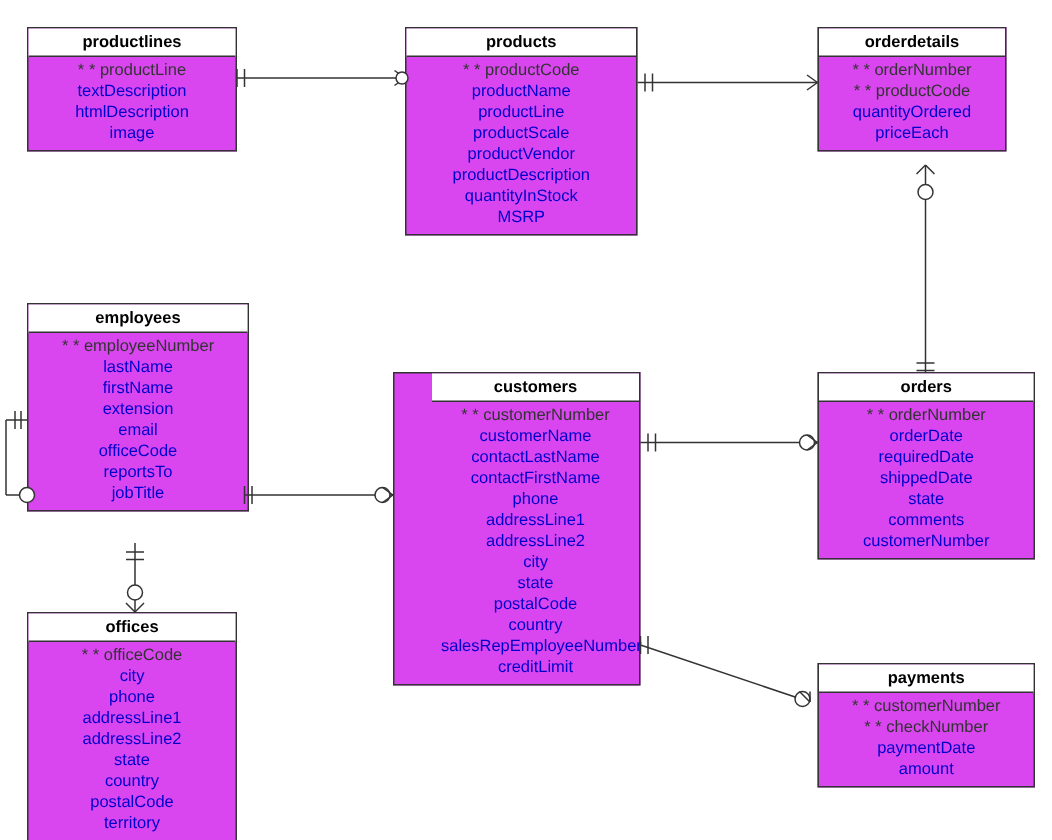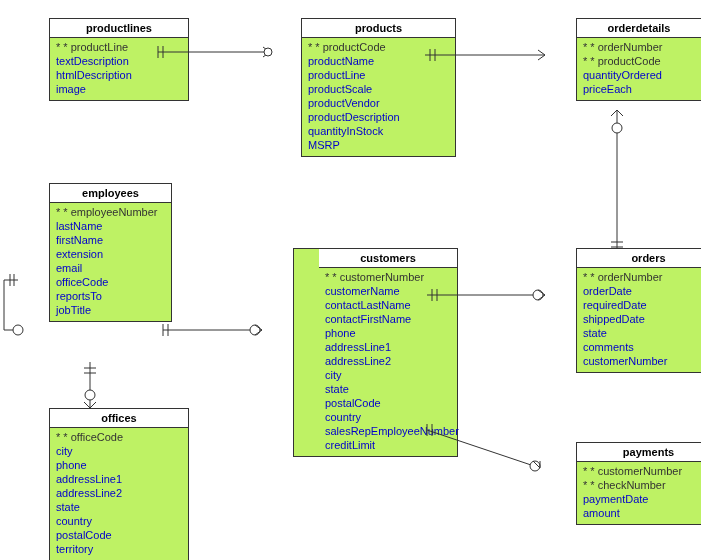--- a/index.html
+++ b/index.html
@@ -13,33 +13,33 @@
       position: relative;
     }
     .diagram {
       position: relative;
       width: 701px;
       height: 560px;
     }
     .entity {
       position: absolute;
       border: 1px solid #333;
-      background: #bef264;
+      background: #d946ef;
       min-width: 120px;
-      margin-left: 31px;
     }
     .entity-header {
       background: #fff;
       border-bottom: 1px solid #333;
       text-align: center;
       font-weight: bold;
       padding: 3px 6px;
     }
     .entity-body {
       padding: 2px 6px 4px 6px;
+      text-align: center;
     }
     .field {
       padding: 1px 0;
       white-space: nowrap;
     }
     .field.pk {
       color: #333;
     }
     .field.pk::before {
       content: '* ';
@@ -88,21 +88,21 @@
     </div>
     <div class="entity" style="left: 545px; top: 18px; width: 126px;">
       <div class="entity-header">orderdetails</div>
       <div class="entity-body">
         <div class="field pk">* orderNumber</div>
         <div class="field pk">* productCode</div>
         <div class="field regular">quantityOrdered</div>
         <div class="field regular">priceEach</div>
       </div>
     </div>
-    <div class="entity" style="left: 18px; top: 183px; width: 123px;">
+    <div class="entity" style="left: 18px; top: 202px; width: 148px;">
       <div class="entity-header">employees</div>
       <div class="entity-body">
         <div class="field pk">* employeeNumber</div>
         <div class="field regular">lastName</div>
         <div class="field regular">firstName</div>
         <div class="field regular">extension</div>
         <div class="field regular">email</div>
         <div class="field regular">officeCode</div>
         <div class="field regular">reportsTo</div>
         <div class="field regular">jobTitle</div>

